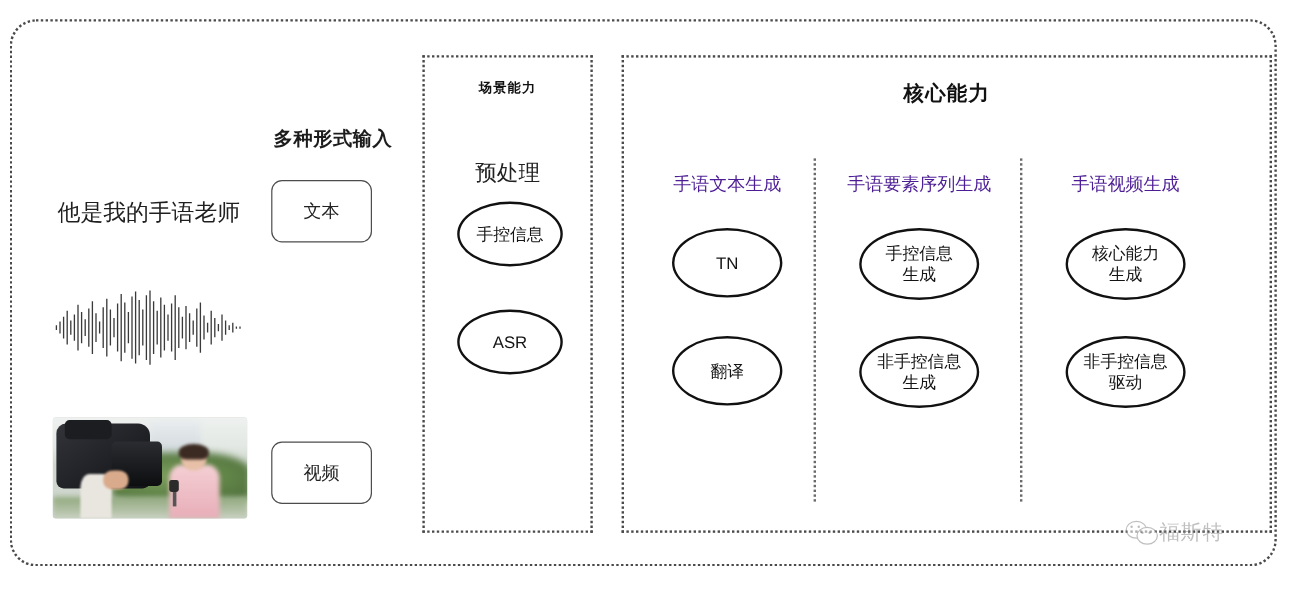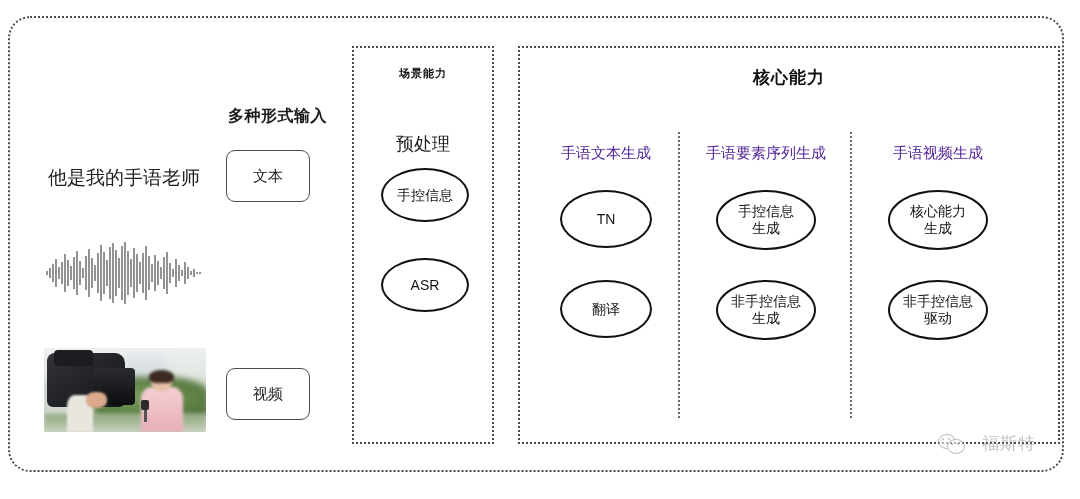--- a/index.html
+++ b/index.html
@@ -134,21 +134,21 @@
   #scene-node-2{top:300px;}
 
   .core-ellipse{width:92px;height:58px;left:40px;}
   .core-ellipse.wide{width:100px;height:60px;left:36px;}
   .core-node-row0{top:46px;}
   .core-node-row1{top:136px;justify-content:center;}
 
   
   #watermark{
     position:absolute;left:938px;top:432px;display:flex;align-items:center;
-    gap:18px;opacity:.55;
+    gap:2px;opacity:.55;
   }
   #wechat-icon{width:26px;height:20px;position:relative;}
   #wechat-icon .b1{position:absolute;left:0;top:0;width:16px;height:13px;
     border:1.4px solid #8a8a8a;border-radius:50%;background:#fff;}
   #wechat-icon .b2{position:absolute;left:9px;top:5px;width:16px;height:13px;
     border:1.4px solid #8a8a8a;border-radius:50%;background:#fff;}
   #wechat-icon .d{position:absolute;width:2px;height:2px;background:#8a8a8a;border-radius:50%;}
   #wechat-icon .d1{left:4px;top:4px;}
   #wechat-icon .d2{left:10px;top:4px;}
   #wechat-icon .d3{left:13px;top:9px;}

